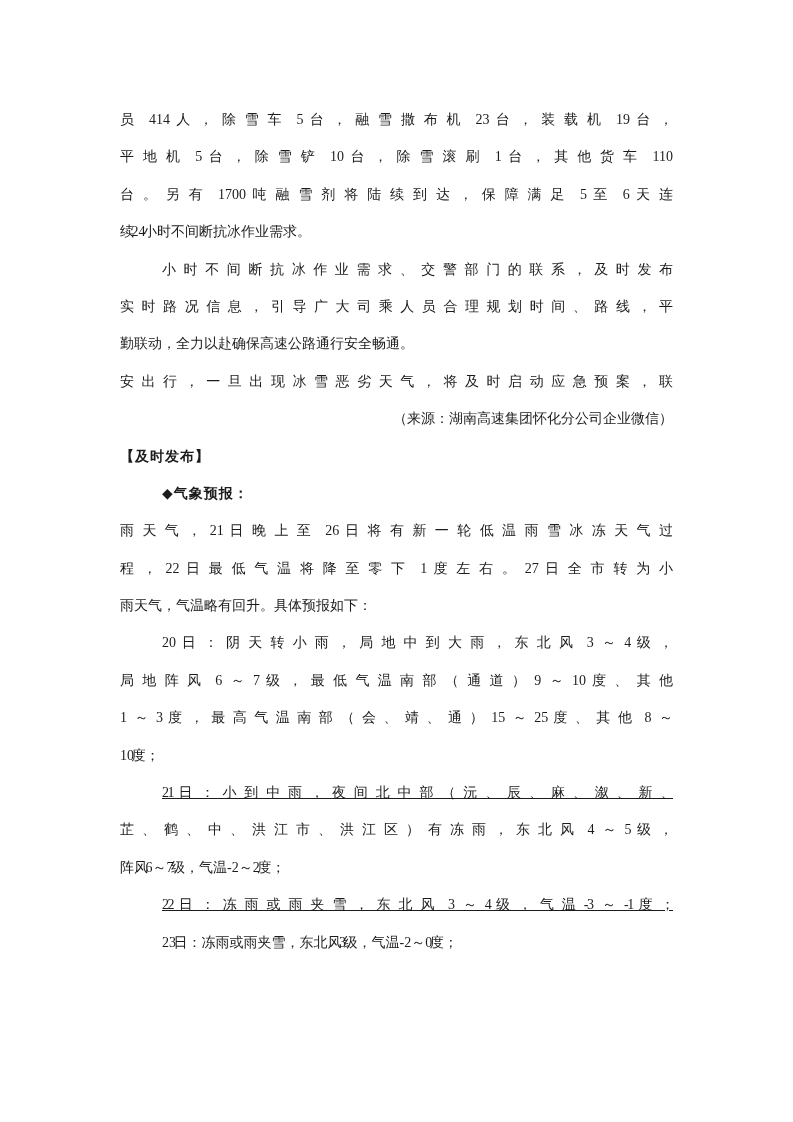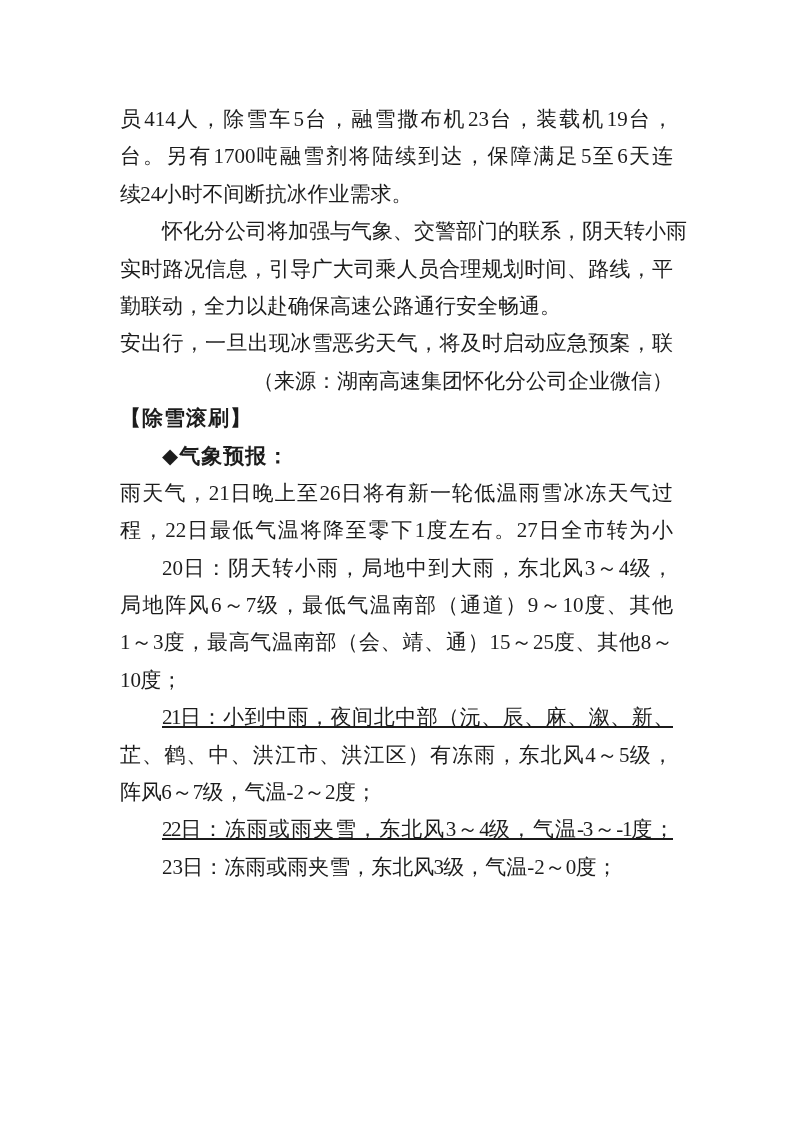--- a/index.html
+++ b/index.html
@@ -14,21 +14,21 @@
     background: #ffffff;
     overflow: hidden;
     font-family: "Liberation Serif", "DejaVu Serif", serif;
     color: #1c1c1c;
   }
   .content {
     position: absolute;
     left: 120px;
     top: 101px;
     width: 553px;
-    font-size: 21px;
+    font-size: 14px;
   }
   .paragraph { margin: 0; }
   .line {
     line-height: 37.4px;
     height: 37.4px;
     text-align: left;
     white-space: nowrap;
     word-spacing: -6px;
   }
   .line.justify {
@@ -46,41 +46,43 @@
   }
   .line.tight { letter-spacing: -1.4px; text-decoration: underline; }
 </style>
 </head>
 <body>
 
 <div class="page" style="background: rgb(255, 255, 255); color: rgb(28, 28, 28);">
   <div class="content">
       <div class="paragraph">
         <div class="line justify">员 414 人，除雪车 5 台，融雪撒布机 23 台，装载机 19 台，</div>
+        <div class="line justify">平地机 5 台，除雪铲 10 台，除雪滚刷 1 台，其他货车 110</div>
         <div class="line justify">台。另有 1700 吨融雪剂将陆续到达，保障满足 5 至 6 天连</div>
         <div class="line">续 24 小时不间断抗冰作业需求。</div>
       </div>
       <div class="paragraph">
-        <div class="line justify indent">怀化分公司将加强与气象、交警部门的联系，阴天转小雨</div>
+        <div class="line justify indent">小时不间断抗冰作业需求、交警部门的联系，及时发布</div>
         <div class="line justify">实时路况信息，引导广大司乘人员合理规划时间、路线，平</div>
         <div class="line">勤联动，全力以赴确保高速公路通行安全畅通。</div>
         <div class="line justify">安出行，一旦出现冰雪恶劣天气，将及时启动应急预案，联</div>
       </div>
       <div class="paragraph">
         <div class="line right">（来源：湖南高速集团怀化分公司企业微信）</div>
       </div>
       <div class="paragraph">
-        <div class="line bold">【除雪滚刷】</div>
+        <div class="line bold">【及时发布】</div>
       </div>
       <div class="paragraph">
         <div class="line indent bold">◆气象预报：</div>
       </div>
       <div class="paragraph">
         <div class="line justify">雨天气，21 日晚上至 26 日将有新一轮低温雨雪冰冻天气过</div>
         <div class="line justify">程，22 日最低气温将降至零下 1 度左右。27 日全市转为小</div>
+        <div class="line">雨天气，气温略有回升。具体预报如下：</div>
       </div>
       <div class="paragraph">
         <div class="line justify indent">20 日：阴天转小雨，局地中到大雨，东北风 3～4 级，</div>
         <div class="line justify">局地阵风 6～7 级，最低气温南部（通道）9～10 度、其他</div>
         <div class="line justify">1～3 度，最高气温南部（会、靖、通）15～25 度、其他 8～</div>
         <div class="line">10 度；</div>
       </div>
       <div class="paragraph">
         <div class="line justify indent tight">21 日：小到中雨，夜间北中部（沅、辰、麻、溆、新、</div>
         <div class="line justify">芷、鹤、中、洪江市、洪江区）有冻雨，东北风 4～5 级，</div>

